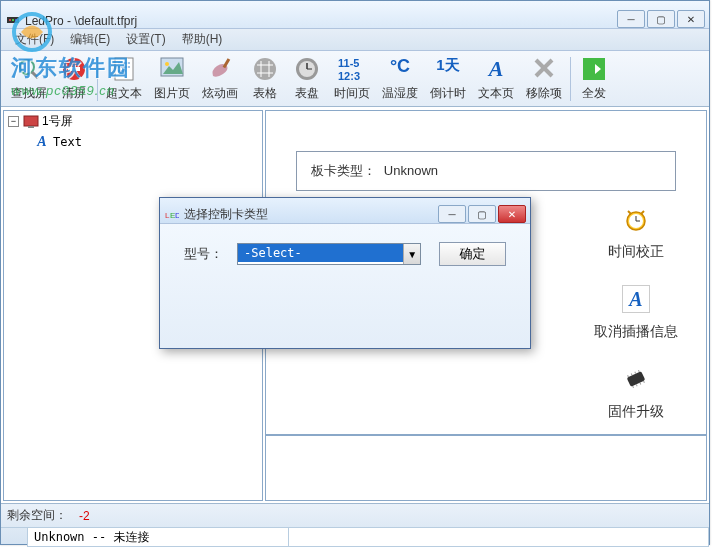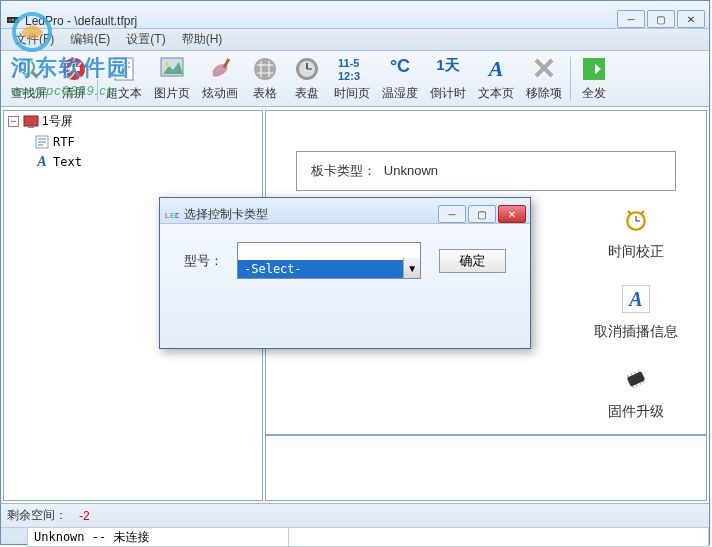--- a/index.html
+++ b/index.html
@@ -54,21 +54,21 @@
     .status-cell:first-child { width: 262px; }
     .status-cell:last-child { flex: 1; border-left: none; }
     
     
     .modal { position: absolute; left: 158px; top: 196px; width: 372px; height: 152px; background: linear-gradient(#f5faff, #e4eef9); border: 1px solid #4a6a9a; box-shadow: 3px 3px 10px rgba(0,0,0,0.35); z-index: 50; }
     .modal .title-bar { background: linear-gradient(#e6f1fd, #cfe2f6); height: 26px; }
     .modal .win-btn.close { background: linear-gradient(#e88, #c33); color: #fff; border-color: #a22; }
     .modal-body { padding: 18px 24px; display: flex; flex-direction: row; align-items: center; gap: 18px; }
     .modal-row { display: flex; align-items: center; gap: 14px; width: 100%; }
     .modal-row label { font-size: 13px; color: #333; }
-    .select-box { flex: 1; height: 37px; border: 1px solid #7a8ca0; background: #fff; display: flex; align-items: flex-end; position: relative; }
+    .select-box { flex: 1; height: 22px; border: 1px solid #7a8ca0; background: #fff; display: flex; align-items: flex-start; position: relative; }
     .select-box .sel-val { flex: 1; background: #2070d0; color: #fff; padding: 2px 6px; font-size: 12px; font-family: SimSun, monospace; }
     .select-box .dd { width: 17px; height: 20px; background: linear-gradient(#f4f4f4,#d8d8d8); border-left: 1px solid #aaa; display: flex; align-items: center; justify-content: center; font-size: 10px; }
     .btn-ok { width: 90px; height: 24px; border: 1px solid #8a9ab0; background: linear-gradient(#fdfdfd, #e6e6e6); font-size: 13px; cursor: pointer; }
     
     svg { display: block; }
   </style>
 </head>
 <body>
 
 <div class="window">
@@ -225,31 +225,20 @@
         <span class="exp">−</span>
         <span class="ticon2">
             <svg width="16" height="14">
               <rect x="1" y="1" width="14" height="10" fill="#c44" stroke="#822"></rect>
               <rect x="5" y="11" width="6" height="2" fill="#888"></rect>
             </svg>
           </span>
         <span>1号屏</span>
       </div>
       <div class="tree-children">
-        <div class="tree-node">
-          <span class="ticon2">
-              <svg width="14" height="14">
-                <rect x="1" y="1" width="12" height="12" fill="#fff" stroke="#999"></rect>
-                <line x1="3" y1="4" x2="11" y2="4" stroke="#48c"></line>
-                <line x1="3" y1="7" x2="11" y2="7" stroke="#48c"></line>
-                <line x1="3" y1="10" x2="8" y2="10" stroke="#48c"></line>
-              </svg>
-            </span>
-          <span style="font-family:SimSun,monospace">RTF</span>
-        </div>
         <div class="tree-node">
           <span class="ticon2" style="color:#1560c0;font-style:italic;font-family:serif;font-weight:bold;font-size:14px">A</span>
           <span style="font-family:SimSun,monospace">Text</span>
         </div>
       </div>
     </div>
 
     <div class="right-area">
       <div class="preview-panel">
         <div class="card-box">

